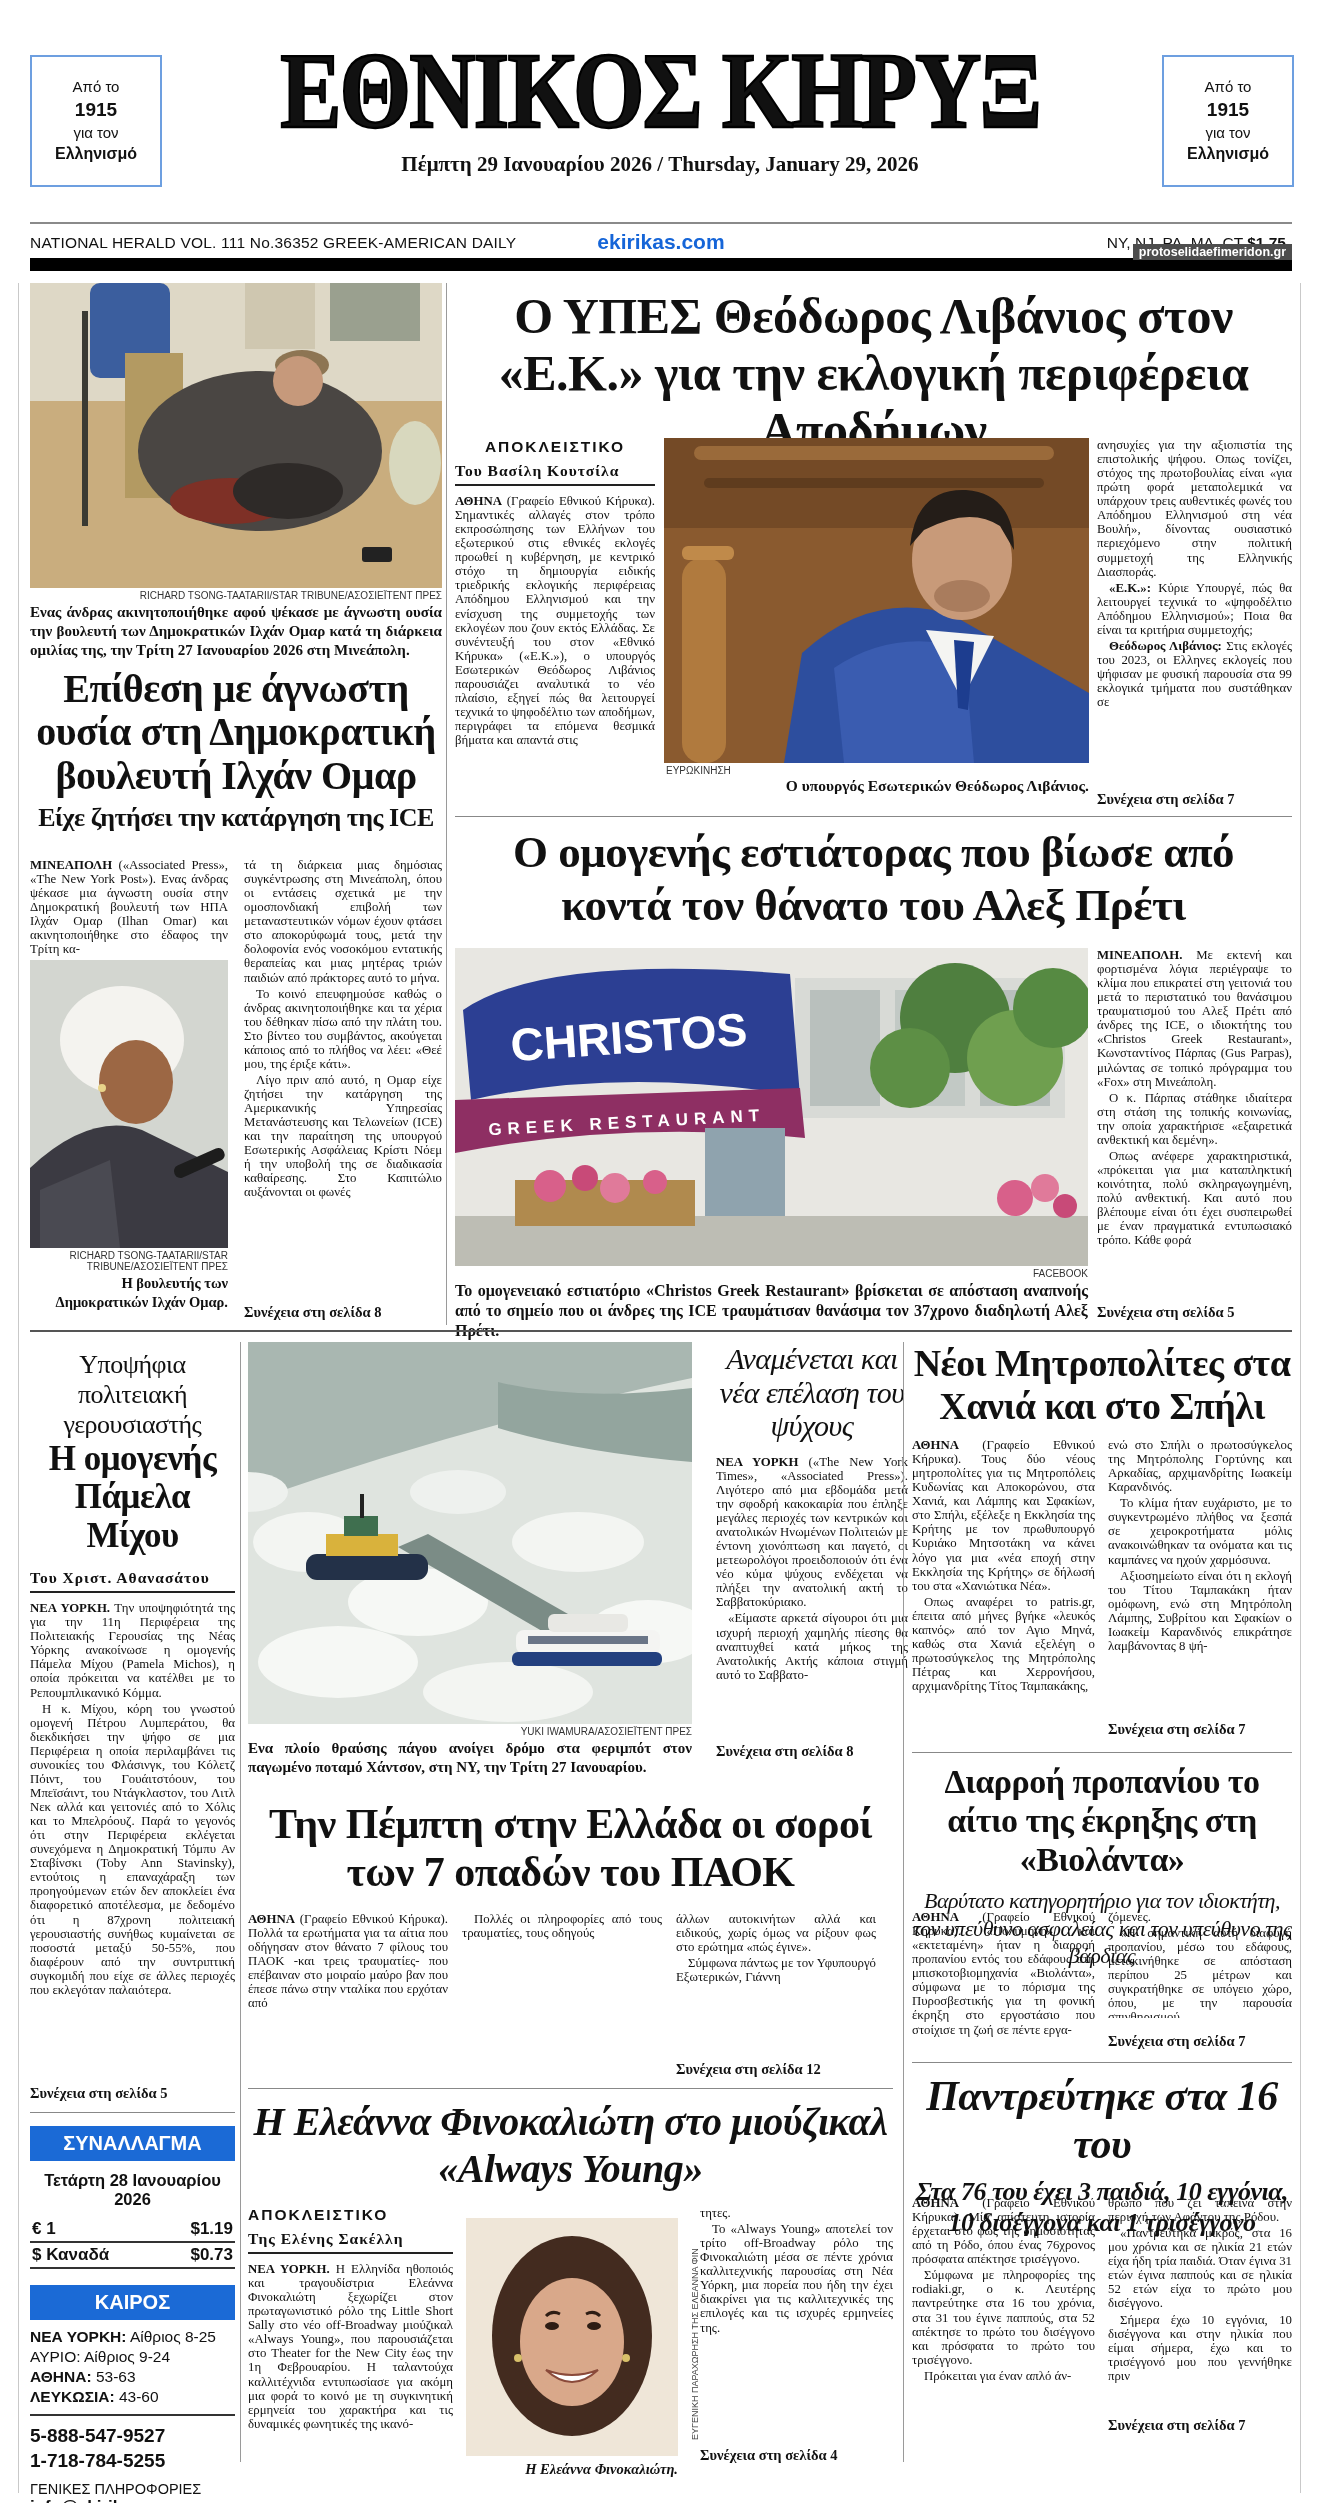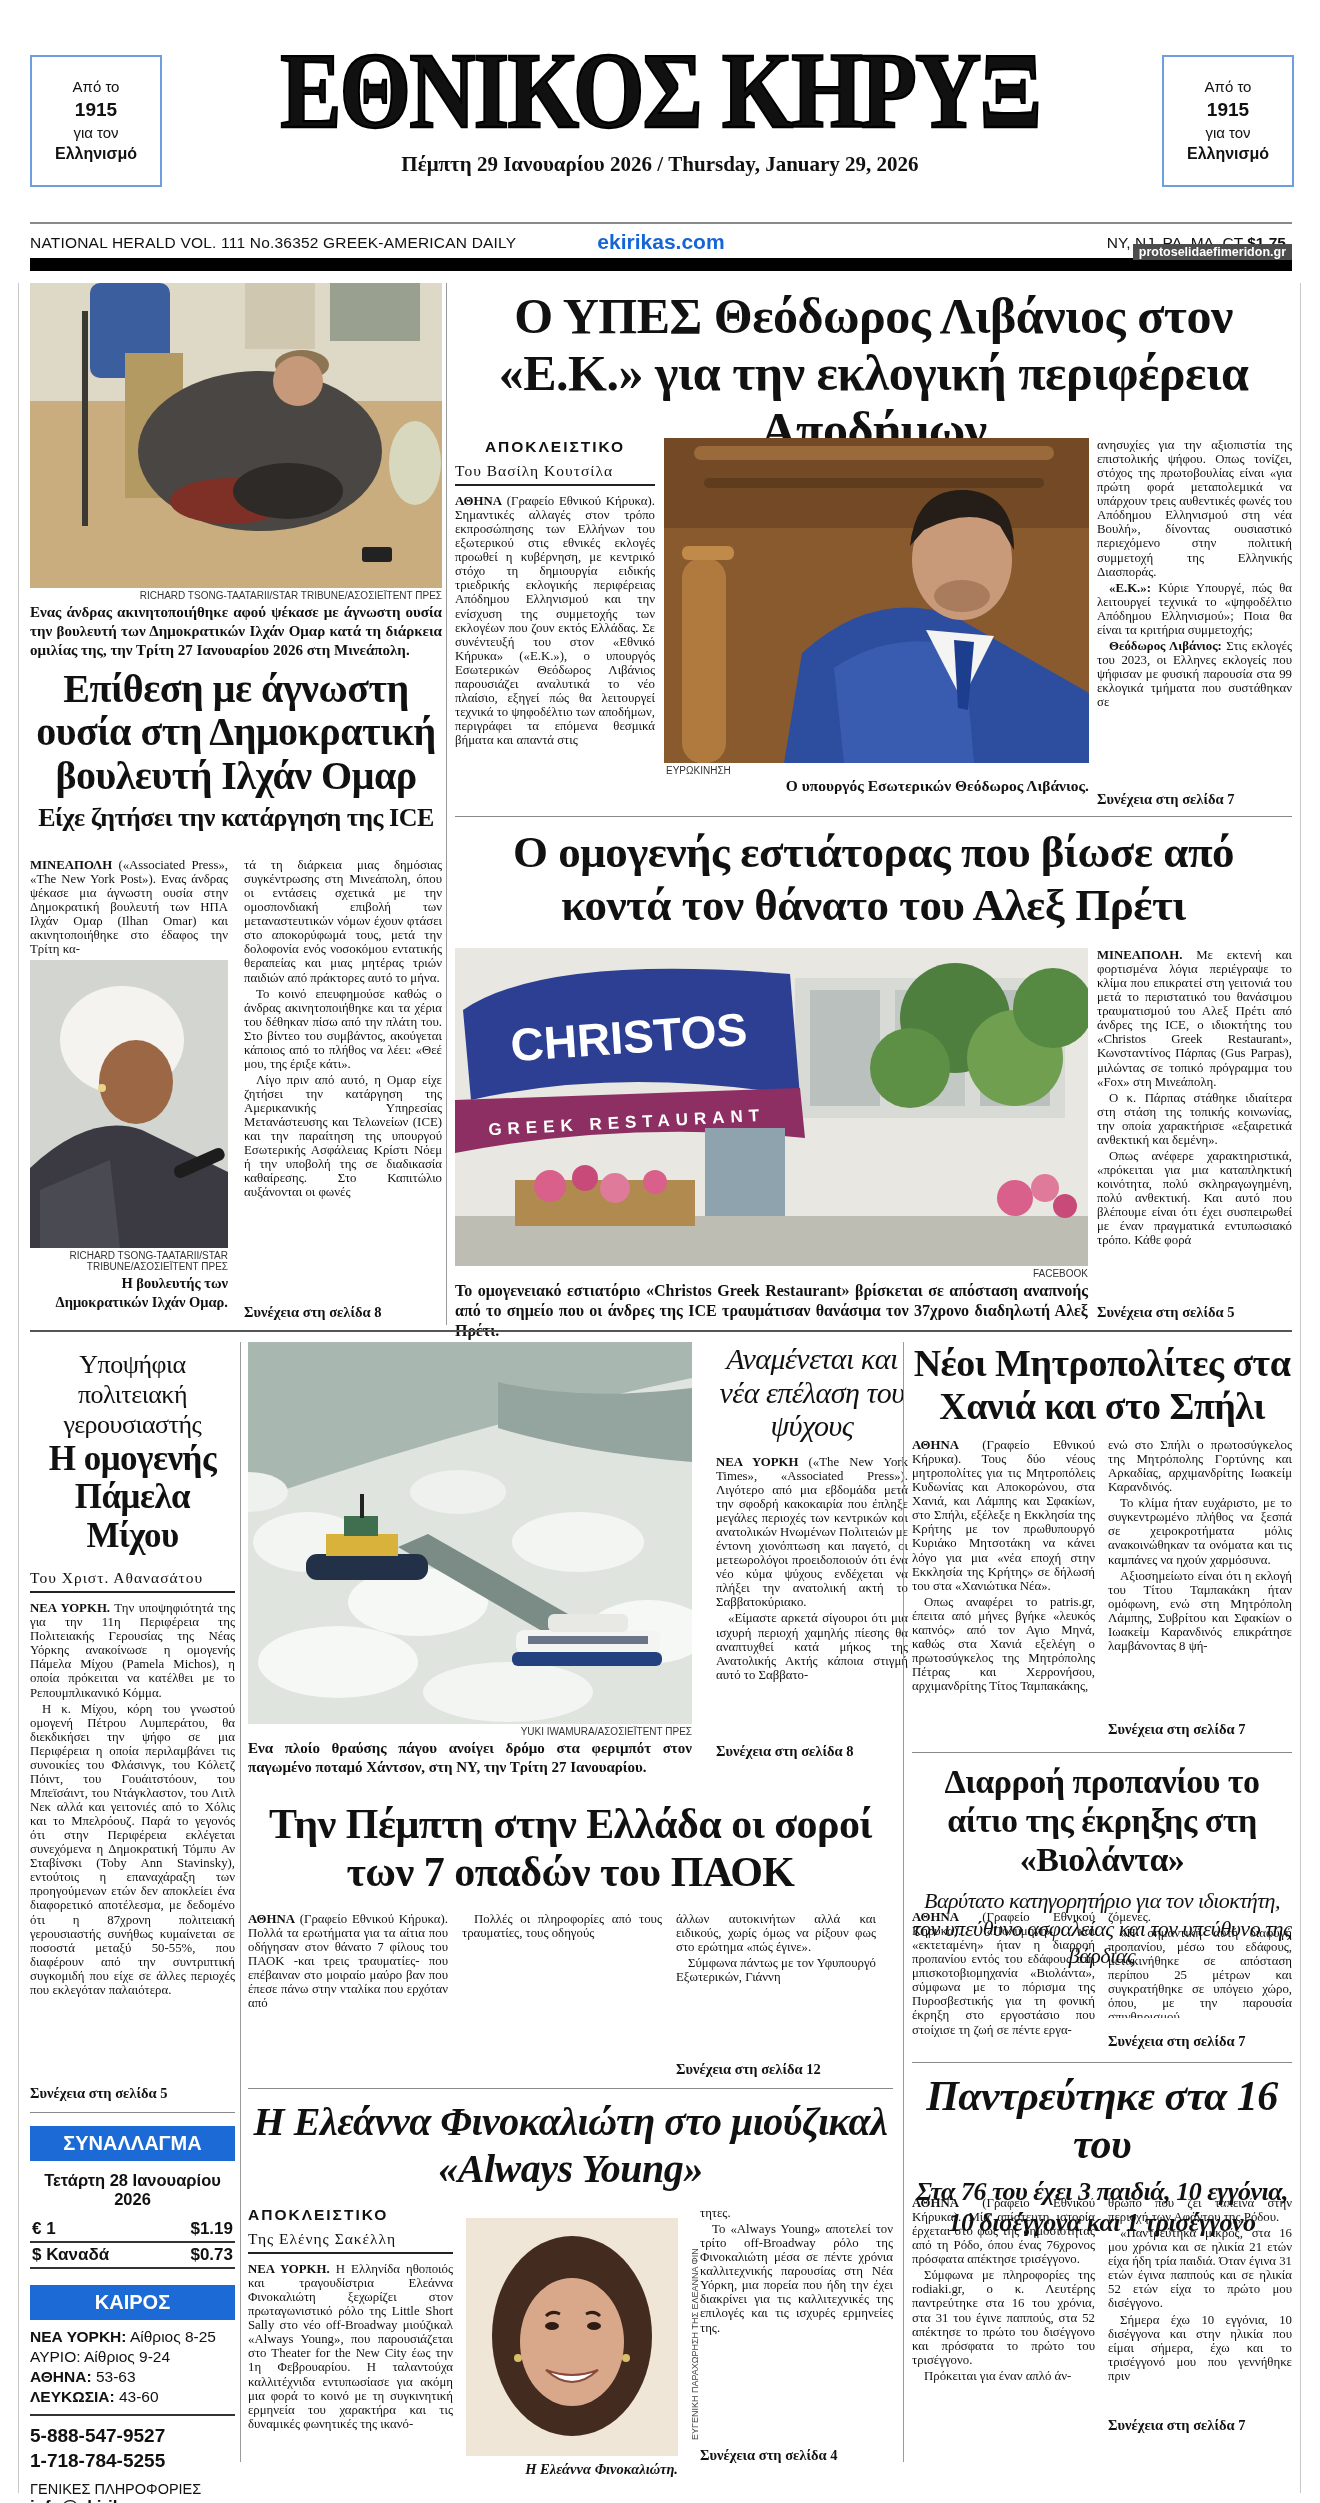--- a/index.html
+++ b/index.html
@@ -30,21 +30,21 @@
   .bt p{margin:0 0 2px 0;text-indent:12px;}
   .bt p.noind{text-indent:0;}
   .lead{font-weight:bold;}
   .cont{font-weight:bold;font-size:14.5px;}
   .colbox{position:absolute;overflow:hidden;}
   .colbox .cont{position:absolute;bottom:2px;left:0;}
   .credit{font-family:"Liberation Sans",sans-serif;font-size:10px;color:#333;}
   .cap{font-weight:bold;font-size:15px;line-height:1.25;text-align:justify;}
   .capc{font-weight:bold;font-size:14.5px;line-height:1.25;text-align:right;}
   .kicker{font-family:"Liberation Sans",sans-serif;font-weight:bold;font-size:15.5px;letter-spacing:2px;text-align:center;}
-  .byline{font-weight:normal;font-size:15.5px;border-bottom:2px solid #222;padding-bottom:4px;margin:6px 0 8px 0;letter-spacing:1px;}
+  .byline{font-weight:bold;font-size:15.5px;border-bottom:2px solid #222;padding-bottom:4px;margin:6px 0 8px 0;letter-spacing:1px;}
   .hl{font-weight:bold;text-align:center;letter-spacing:-.5px;}
   .vrule{position:absolute;width:1px;background:#9a9a9a;}
   .hrule{position:absolute;height:2px;background:#555;}
   .photo{display:block;width:100%;}
   .photo svg{display:block;width:100%;height:100%;}
   
   .bluebox{background:#1b6ad6;color:#fff;font-family:"Liberation Sans",sans-serif;font-weight:bold;
            font-size:20px;text-align:center;padding:6px 4px;}
   .fx-date{font-family:"Liberation Sans",sans-serif;font-weight:bold;font-size:16.5px;text-align:center;margin:10px 0 8px;}
   .fx-row{display:flex;justify-content:space-between;font-family:"Liberation Sans",sans-serif;font-weight:bold;

